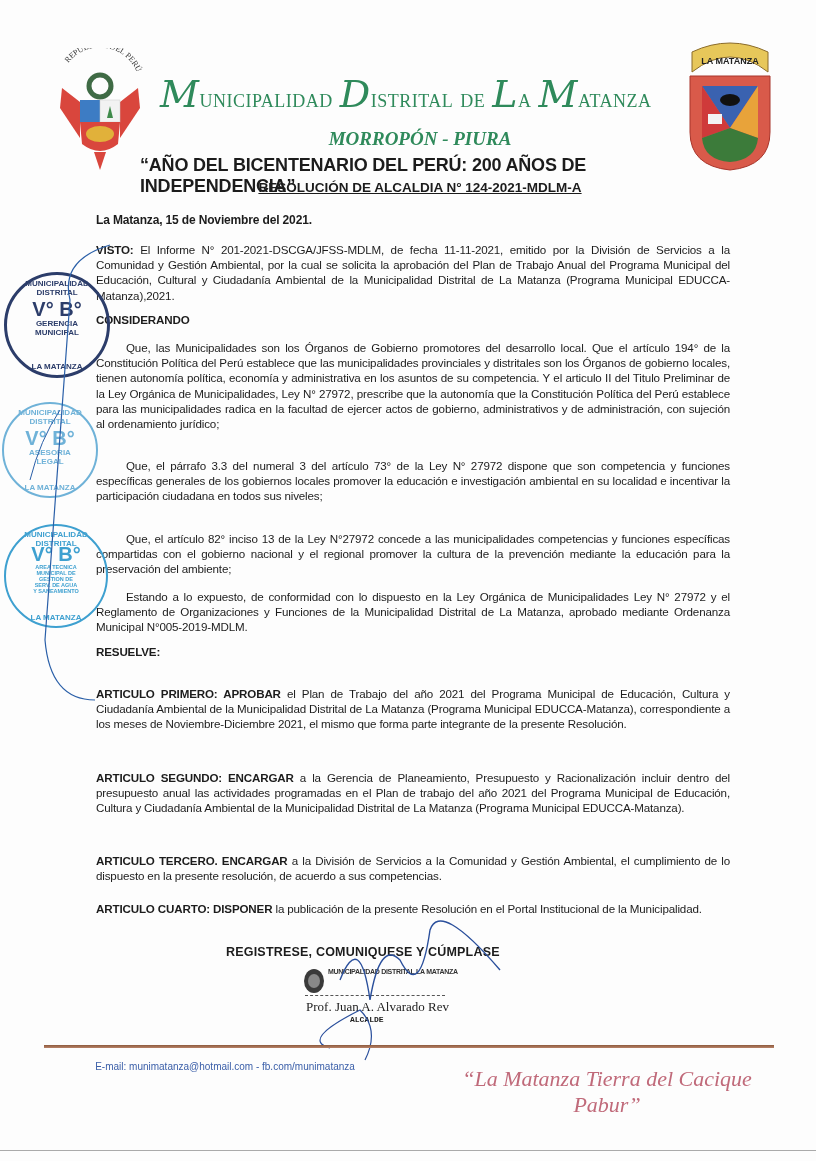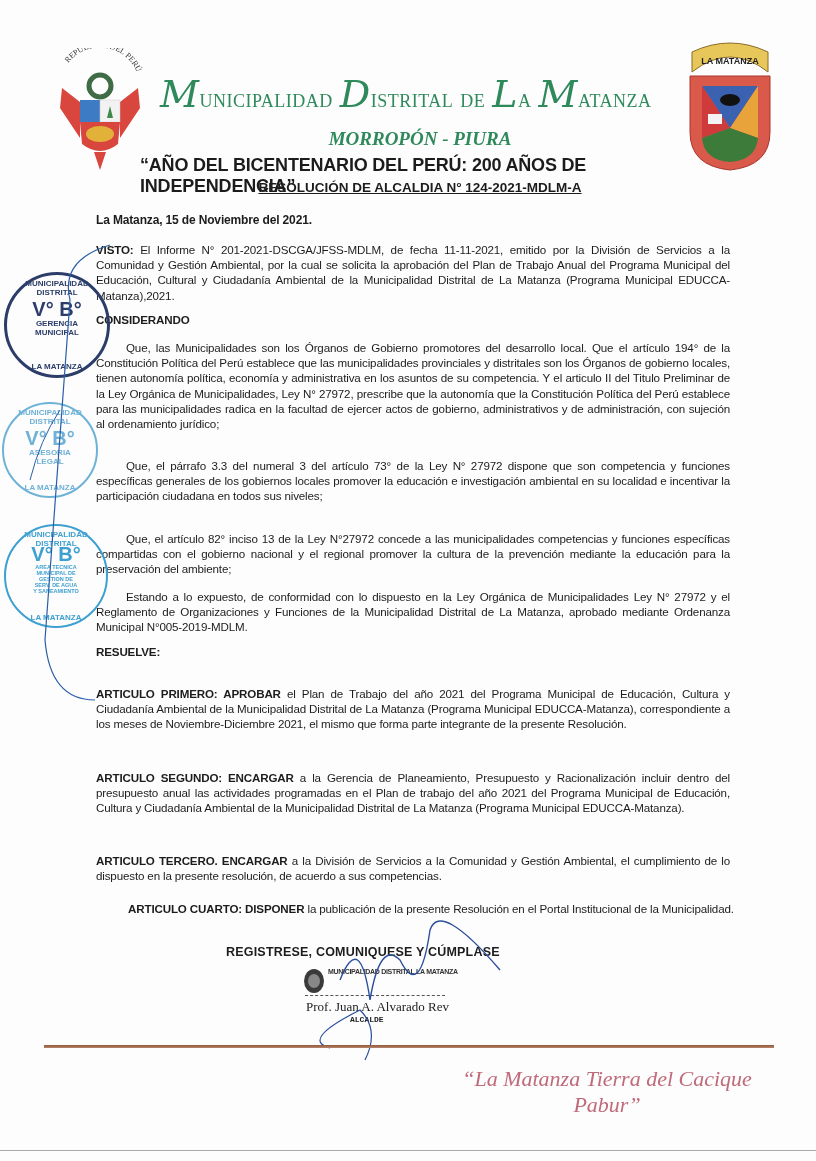--- a/index.html
+++ b/index.html
@@ -45,21 +45,21 @@
   .visto { top: 242px; }
   .considerando { top: 312px; font-weight: bold; }
   .p1 { top: 340px; }
   .p2 { top: 458px; }
   .p3 { top: 524px; margin-top: 7px; }
   .p4 { top: 589px; }
   .resuelve { top: 644px; font-weight: bold; }
   .art1 { top: 686px; }
   .art2 { top: 770px; }
   .art3 { top: 853px; }
-  .art4 { top: 901px; margin-left: 32px; }
+  .art4 { top: 901px; }
 
   .closing {
     left: 226px; top: 945px; font-size: 12.5px; font-weight: bold; letter-spacing: 0.2px;
   }
   .sig-entity { left: 328px; top: 968px; font-size: 7px; font-weight: bold; letter-spacing: -0.3px; color:#333; }
   .sig-name { left: 306px; top: 999px; font-family: "Liberation Serif", serif; font-size: 13px; }
   .sig-role { left: 350px; top: 1015px; font-size: 8px; font-weight: bold; font-family: Liberation Mono, monospace; }
   .sig-dash { left: 305px; top: 995px; width: 140px; border-top: 1.5px dashed #555; }
 
   
@@ -177,15 +177,16 @@
 
 <svg class="abs signature-lines" viewBox="0 0 816 1161">
   <path d="M110 245 Q60 260 70 300 L45 640 Q50 700 95 700" fill="none" stroke="#2a5fa8" stroke-width="1.2"></path>
   <path d="M30 480 Q40 440 60 410" fill="none" stroke="#2a5fa8" stroke-width="1"></path>
   <path d="M340 980 Q360 930 370 1000 Q380 940 400 960 Q420 1000 430 930 Q440 900 500 970" fill="none" stroke="#2a4f9c" stroke-width="1.4"></path>
   <path d="M330 1048 Q300 1040 360 1010 Q380 1030 365 1060" fill="none" stroke="#2a4f9c" stroke-width="1.2"></path>
 </svg>
 
 <div class="abs footer-rule"></div>
 <div class="abs footer-address">
+  <div class="mail">E-mail: munimatanza@hotmail.com - fb.com/munimatanza</div>
 </div>
 <div class="abs footer-slogan">“La Matanza Tierra del Cacique Pabur”</div>
 <div class="abs bottom-rule"></div>
 
 </body></html>

